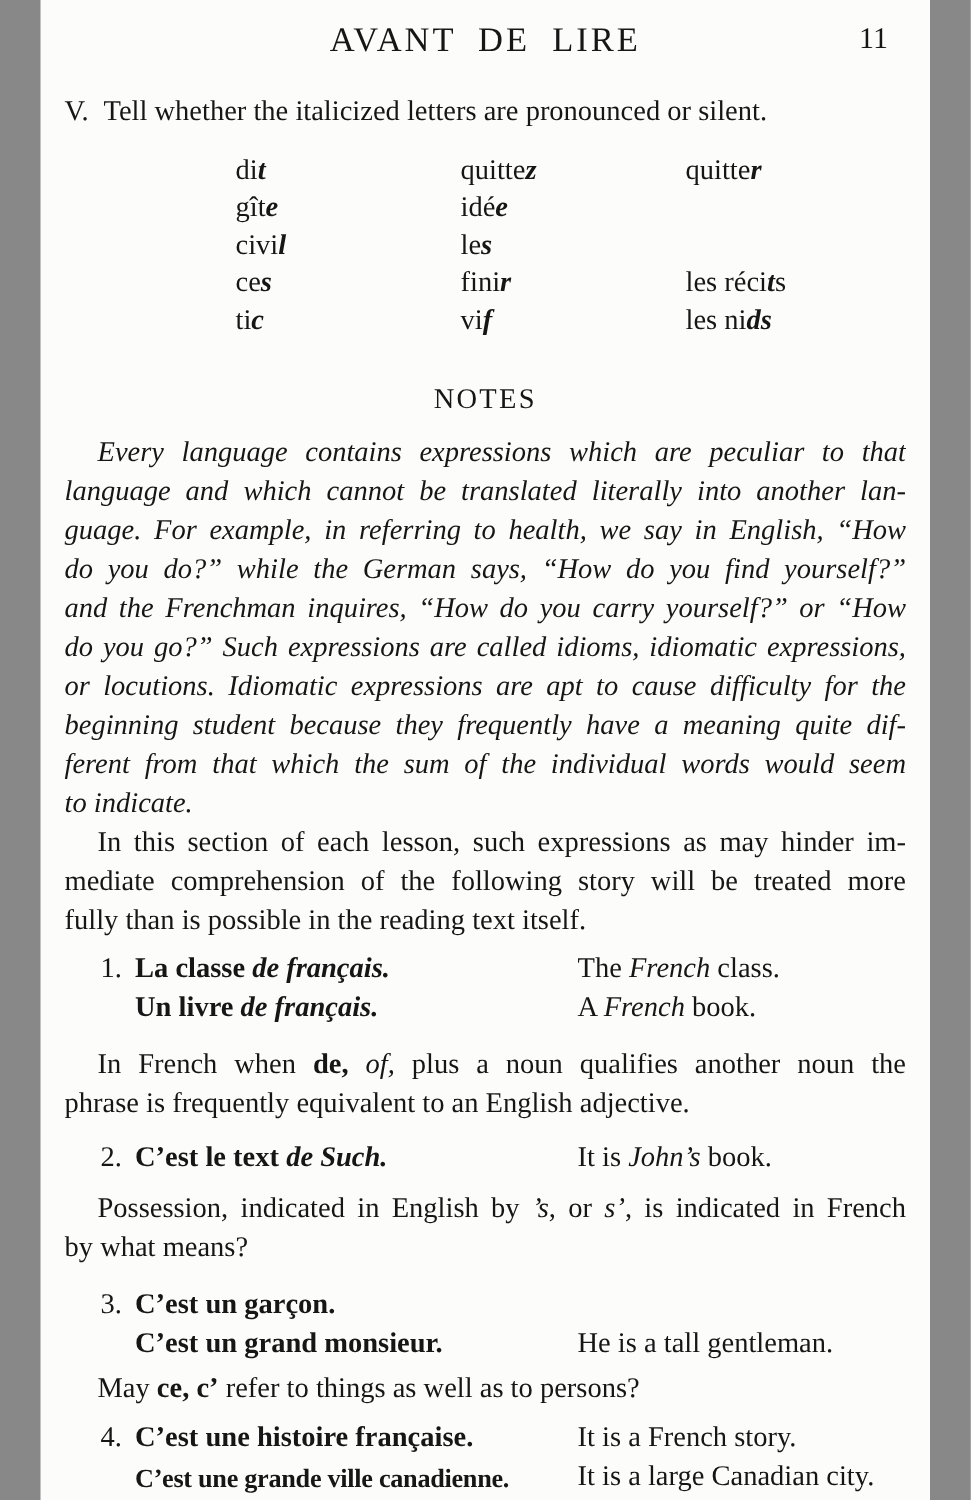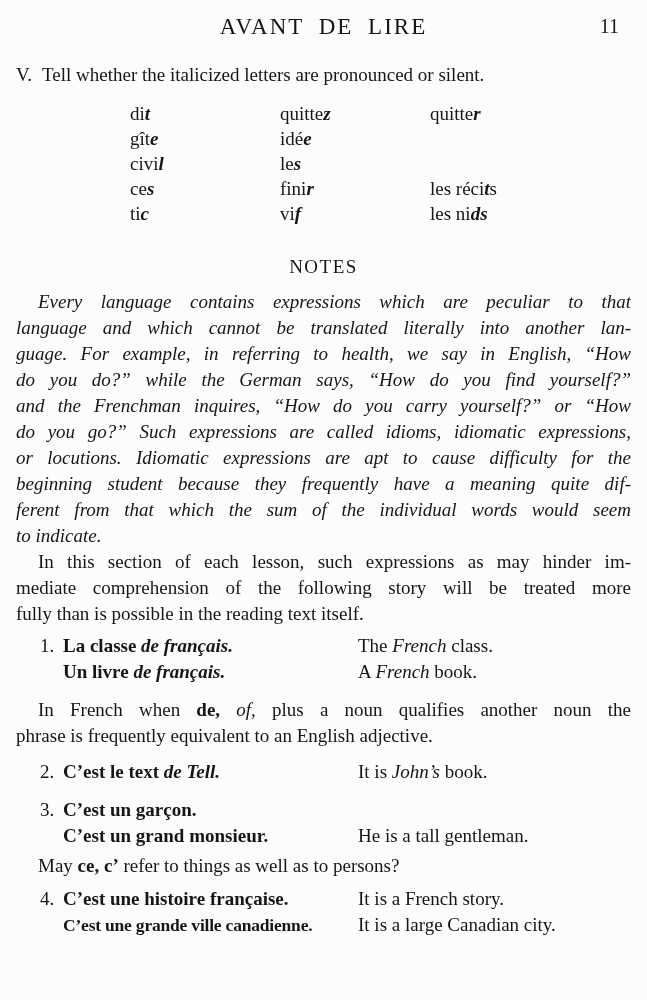--- a/index.html
+++ b/index.html
@@ -1,18 +1,18 @@
 <!DOCTYPE html>
 <html><head>
 <meta charset="utf-8">
 <style>
   html,body { margin:0; padding:0; background:#888; }
   .page {
     position:relative;
-    width:647px; height:1000px;
+    width:593px; height:1000px;
     margin:0 auto;
     background:#fcfcfb;
     color:#161616;
     font-family:"Liberation Serif", serif;
     font-size:19px;
     box-sizing:border-box;
     padding:12px 16px;
     overflow:hidden;
   }
   
@@ -140,25 +140,29 @@
   </div>
 
   <div class="para mt12">
     <span class="pline just indent"><span>In French when </span><span class="s-b">de,</span><span> </span><span class="s-i">of,</span><span> plus a noun qualifies another noun the</span></span>
     <span class="pline">phrase is frequently equivalent to an English adjective.</span>
   </div>
 
   <div class="ex mt10">
     <div class="ex-row">
       <span class="ex-num">2.</span>
-      <span class="ex-fr"><span class="s-b">C’est le text </span><span class="s-bi">de Tell.</span></span>
+      <span class="ex-fr"><span class="s-b">C’est le text </span><span class="s-bi">de Such.</span></span>
       <span class="ex-en"><span>It is </span><span class="s-i">John’s</span><span> book.</span></span>
     </div>
   </div>
 
+  <div class="para mt8">
+    <span class="pline just indent"><span>Possession, indicated in English by </span><span class="s-i">’s</span><span>, or </span><span class="s-i">s’</span><span>, is indicated in French</span></span>
+    <span class="pline">by what means?</span>
+  </div>
 
   <div class="ex mt12">
     <div class="ex-row">
       <span class="ex-num">3.</span>
       <span class="ex-fr"><span class="s-b">C’est un garçon.</span></span>
     </div>
     <div class="ex-row">
       <span class="ex-num"></span>
       <span class="ex-fr"><span class="s-b">C’est un grand monsieur.</span></span>
       <span class="ex-en">He is a tall gentleman.</span>

